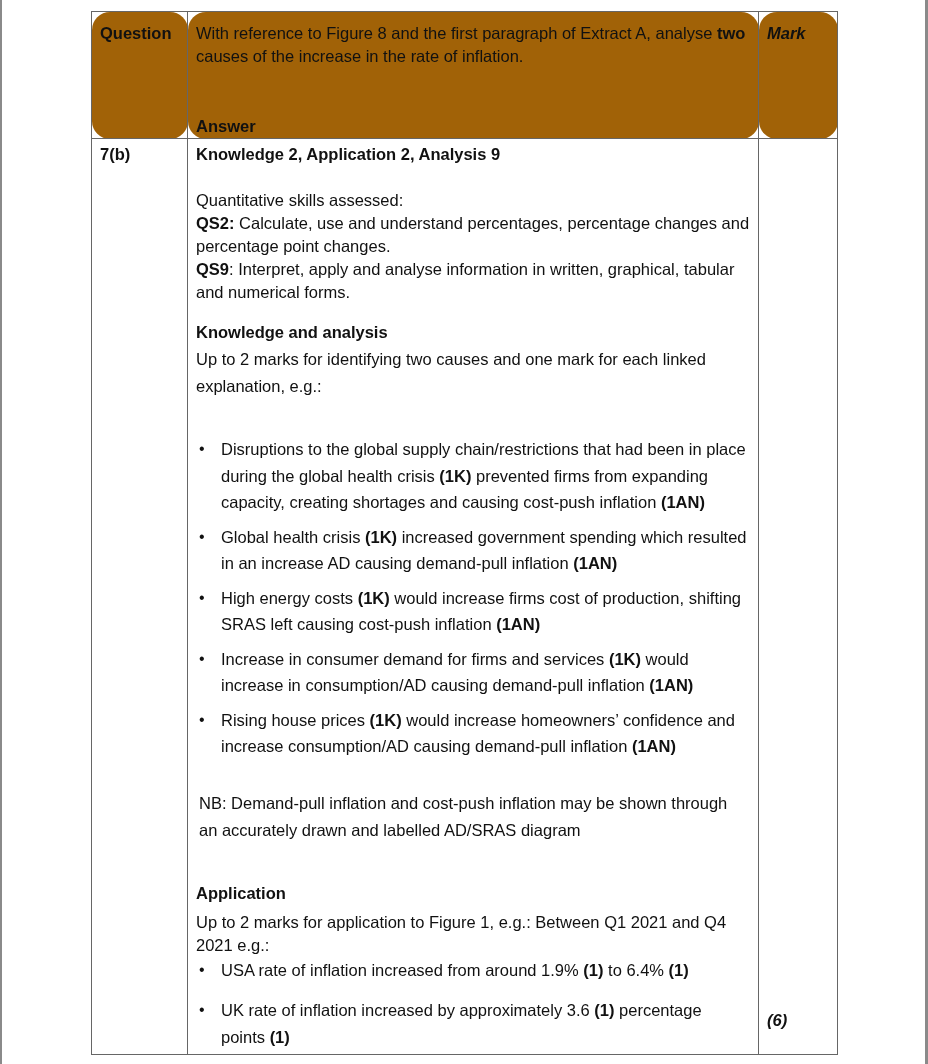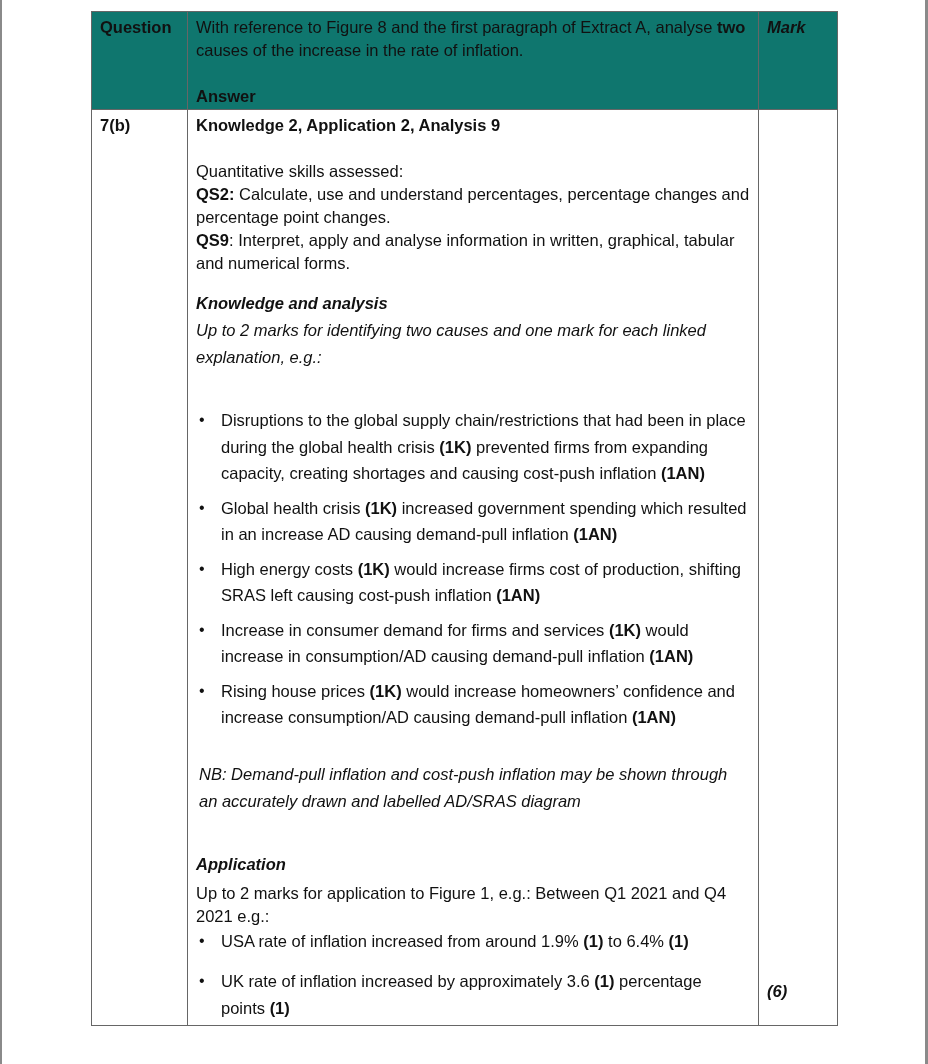--- a/index.html
+++ b/index.html
@@ -8,35 +8,35 @@
     font-family: "Liberation Sans", "DejaVu Sans", sans-serif; color:#111;
   }
   .edge-left { position:absolute; left:0; top:0; width:2px; height:1064px; background:#8a8a8a; }
   .edge-right { position:absolute; right:0; top:0; width:3px; height:1064px; background:#8a8a8a; }
   table.ms {
     position:absolute; left:91px; top:11px; width:746px;
     border-collapse:collapse; table-layout:fixed;
     border:1.5px solid #555;
   }
   table.ms td { border:1px solid #666; vertical-align:top; font-size:16.5px; line-height:23px; }
-  .hdr td { background:#0f766e; height:93px; padding:4px 8px 0 8px; }
+  .hdr td { background:#a16207; height:93px; padding:10px 8px 0 8px;border-radius:18px; }
   .c-q { width:96px; }
   .c-a { width:571px; }
   .c-m { width:79px;font-style:italic; }
   b, .b { font-weight:bold; }
   .body td { padding:4px 8px 4px 8px; }
   .body td.c-m { position:relative; }
   .mark-total { position:absolute; left:8px; bottom:22px; font-weight:bold; }
   p { margin:0; }
   .gap-sm { height:23px; }
   ul { margin:0; padding:0; list-style:none; }
   ul li { position:relative; padding-left:25px; line-height:26.5px; }
   ul li::before { content:"•"; position:absolute; left:3px; top:0; font-size:16px; }
   ul.ka li { margin-bottom:5px;margin-top:8px; }
-  .lh26 { line-height:27px;font-style:italic; }
+  .lh26 { line-height:27px; }
 </style>
 </head>
 <body>
 
 <div class="edge-left"></div>
 <div class="edge-right"></div>
 
 <table class="ms">
   <colgroup>
       <col class="c-q">
@@ -44,21 +44,21 @@
       <col class="c-m">
     </colgroup>
   <tbody>
       <tr class="hdr">
     <td class="c-q">
       <b>Question</b>
     </td>
     <td class="c-a">
       <p style="line-height:23px;"><span>With reference to Figure 8 and the first paragraph of Extract A, analyse </span><b>two</b><span> causes of the increase in the rate of inflation.</span></p>
       <p style="height:23px"></p>
-      <p style="line-height:23px;"><b>Answer</b></p>
+      <p style="line-height:23px;margin-top:24px;"><b>Answer</b></p>
     </td>
     <td class="c-m">
       <b>Mark</b>
     </td>
   </tr>
 
   <tr class="body">
     <td class="c-q">
       <b>7(b)</b>
     </td>

